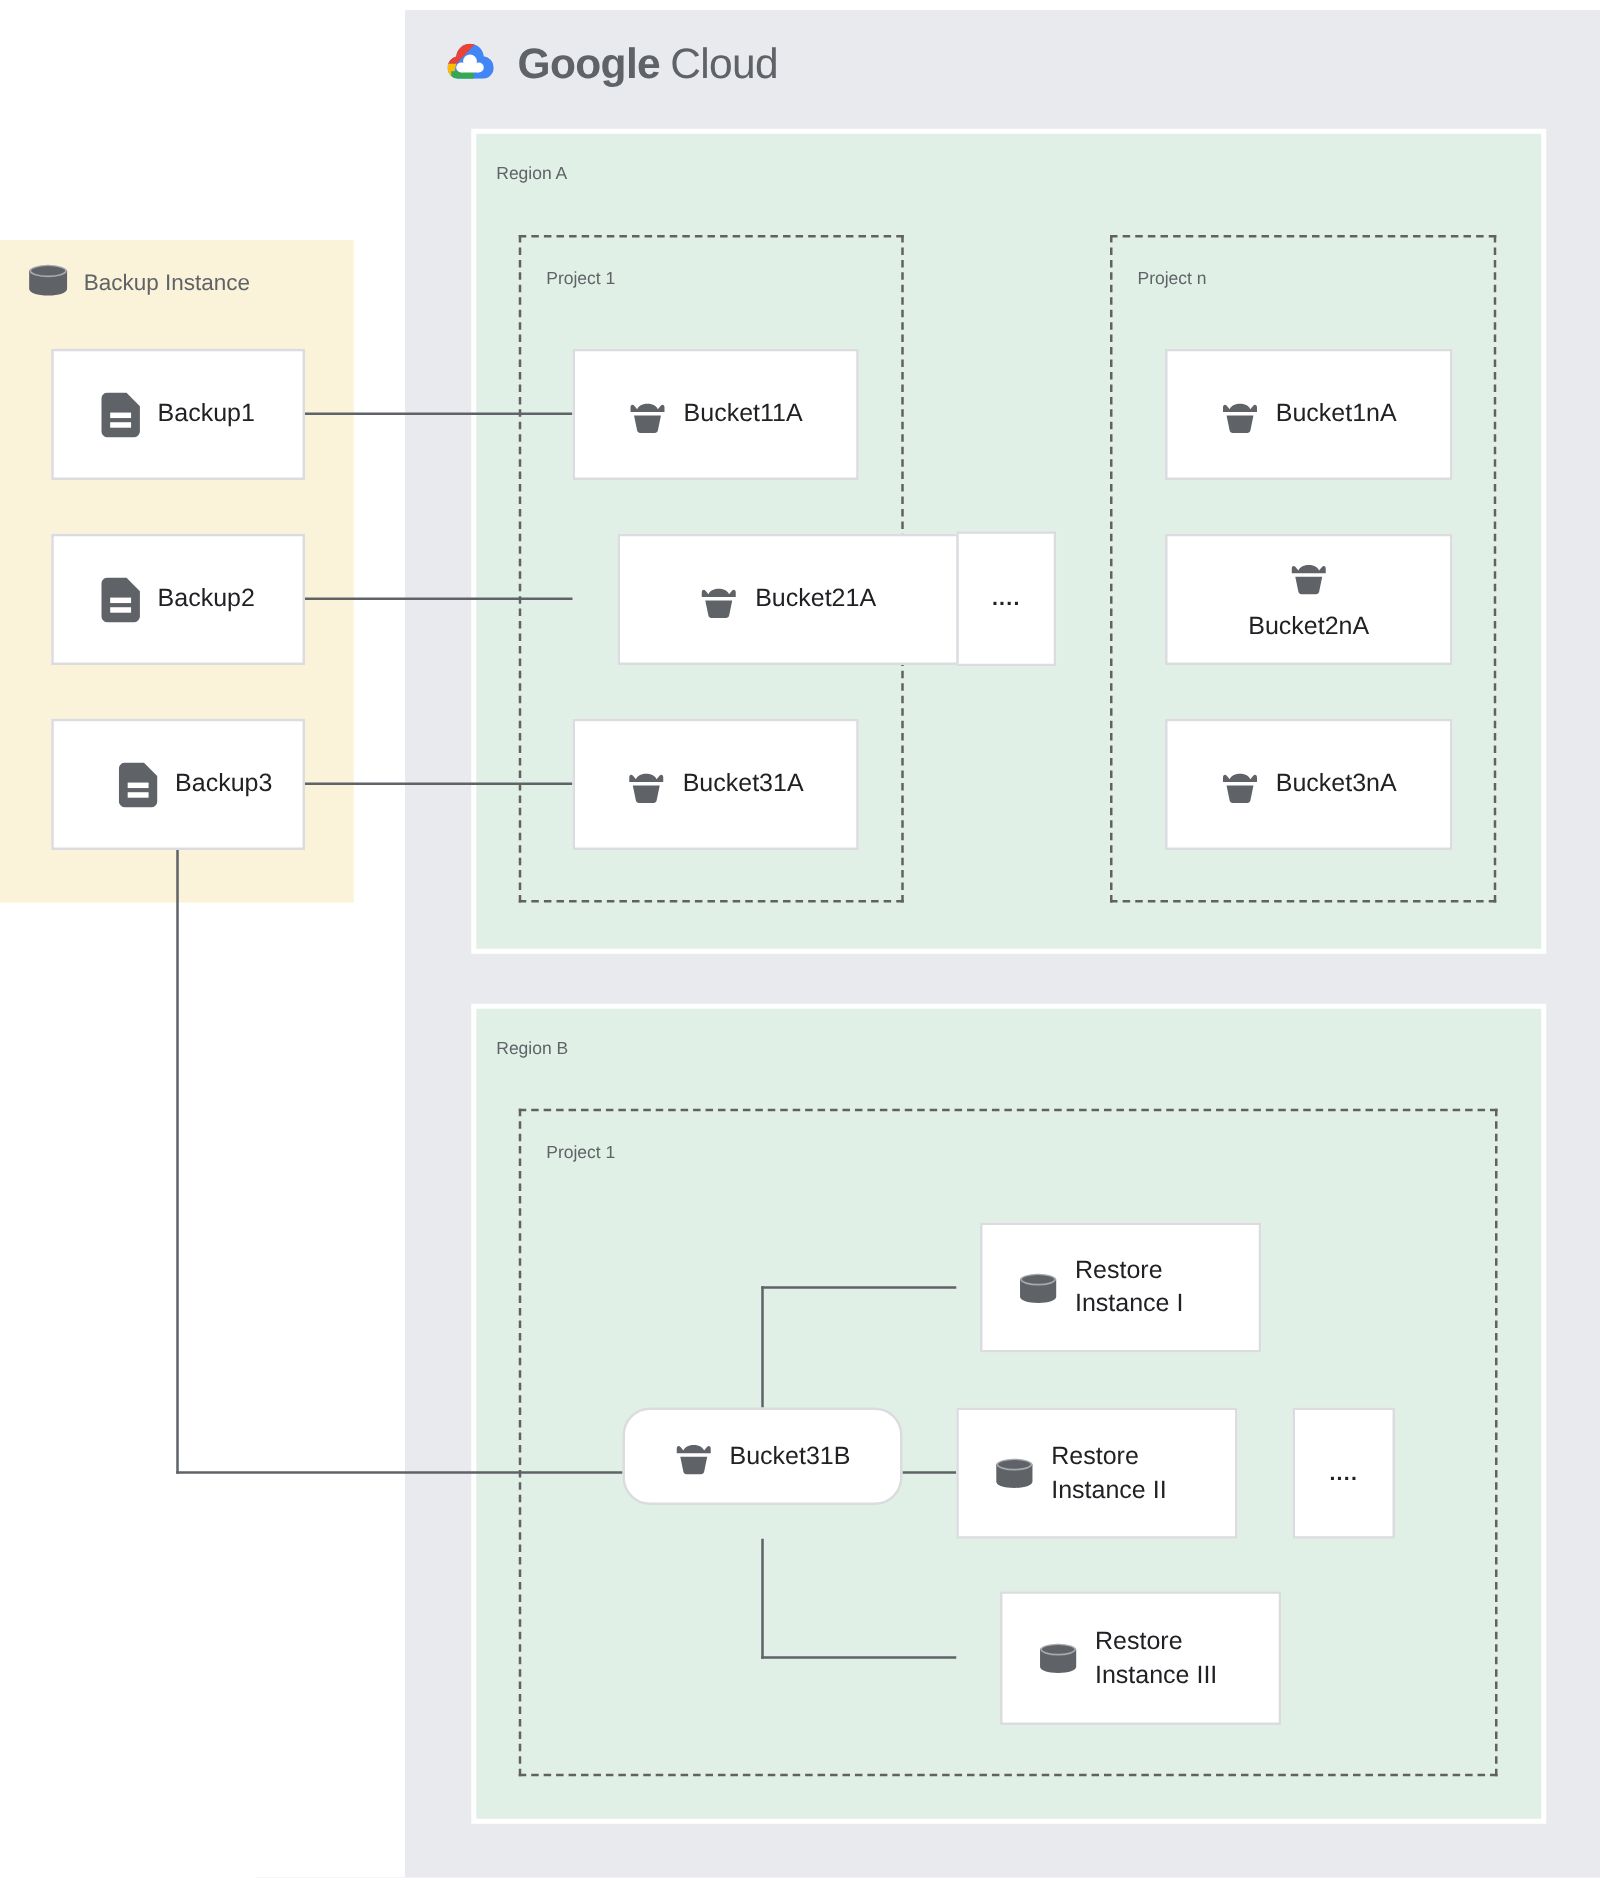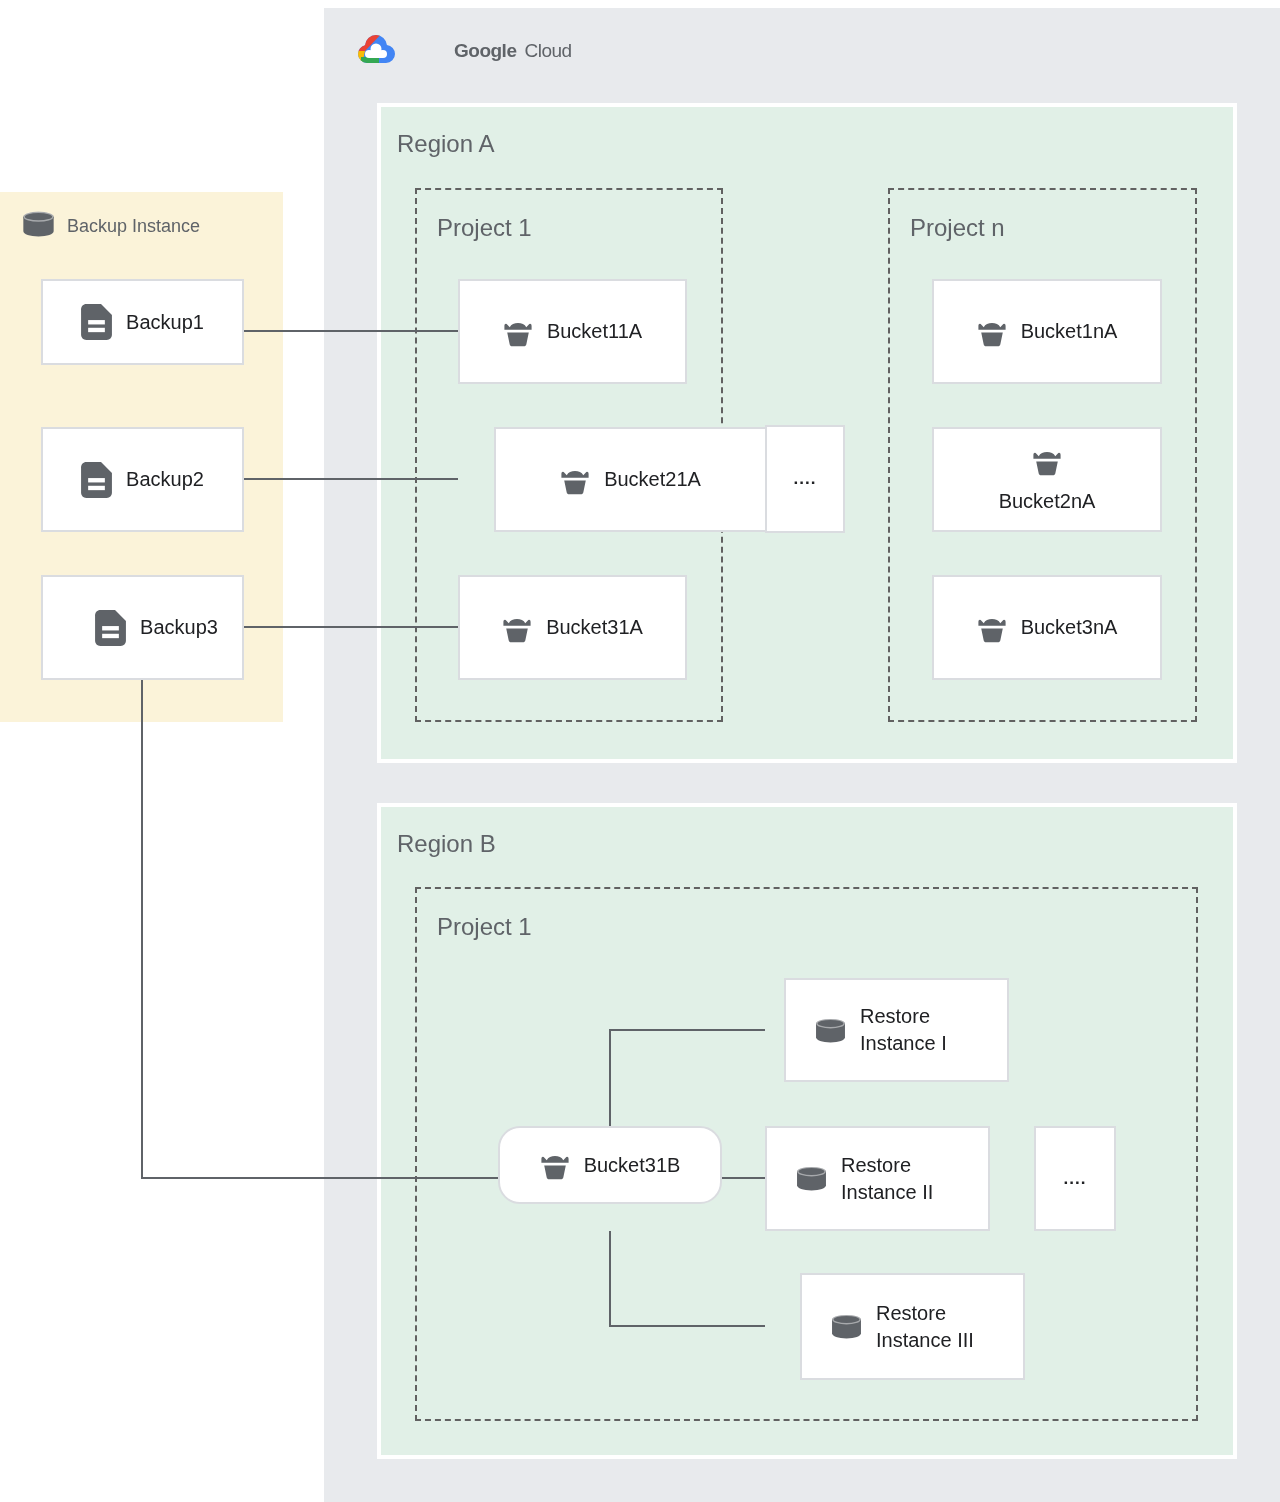--- a/index.html
+++ b/index.html
@@ -5,30 +5,30 @@
   html,body{margin:0;padding:0;}
   body{
     width:1280px;height:1502px;position:relative;background:#ffffff;
     font-family:"Liberation Sans", sans-serif;overflow:hidden;
     -webkit-font-smoothing:antialiased;
   }
   .abs{position:absolute;box-sizing:border-box;}
   
   .gcp-container{left:324px;top:8px;width:956px;height:1494px;background:var(--container-bg);}
   .logo-row{left:352px;top:28px;height:46px;display:flex;align-items:center;gap:14px;}
-  .logo-text{font-size:19px;color:var(--label-gray);letter-spacing:-0.5px;white-space:nowrap;margin-left:40px;}
+  .logo-text{font-size:34px;color:var(--label-gray);letter-spacing:-0.5px;white-space:nowrap;}
   .logo-text .brand{font-weight:700;}
   .logo-text .product{font-weight:400;margin-left:8px;}
   .backup-panel{left:0;top:192px;width:283px;height:530px;background:var(--panel-bg);}
   .panel-title-row{left:20px;top:211px;display:flex;align-items:center;gap:10px;}
   .panel-title{font-size:18px;color:var(--label-gray);}
   .region{background:var(--region-bg);border:4px solid #ffffff;}
   .region-a{left:377px;top:103px;width:860px;height:660px;}
   .region-b{left:377px;top:803px;width:860px;height:656px;}
-  .region-label,.project-label{font-size:24px;color:var(--label-gray);white-space:nowrap;}
+  .region-label,.project-label{font-size:14px;color:var(--label-gray);white-space:nowrap;}
   .project{border:2px dashed #616161;}
   .project-a1{left:415px;top:188px;width:308px;height:534px;}
   .project-an{left:888px;top:188px;width:309px;height:534px;}
   .project-b1{left:415px;top:887px;width:783px;height:534px;}
   
   .line{position:absolute;background:var(--line);}
   
   .node{
     position:absolute;box-sizing:border-box;background:#ffffff;
     border:2px solid var(--node-border);
@@ -120,21 +120,21 @@
 <div class="line" style="left:244px;top:478px;width:214px;height:2px;"></div>
 <div class="line" style="left:244px;top:626px;width:214px;height:2px;"></div>
 <div class="line" style="left:141px;top:680px;width:2px;height:499px;"></div>
 <div class="line" style="left:141px;top:1177px;width:357px;height:2px;"></div>
 <div class="line" style="left:609px;top:1029px;width:2px;height:97px;"></div>
 <div class="line" style="left:609px;top:1029px;width:156px;height:2px;"></div>
 <div class="line" style="left:722px;top:1177px;width:43px;height:2px;"></div>
 <div class="line" style="left:609px;top:1231px;width:2px;height:96px;"></div>
 <div class="line" style="left:609px;top:1325px;width:156px;height:2px;"></div>
 
-<div class="node" style="left:41px;top:279px;width:203px;height:86px;">
+<div class="node" style="left:41px;top:279px;width:203px;height:105px;">
   <span class="icon">
       <svg width="31" height="36" viewBox="0 0 24 28">
         <use href="#doc-icon-shape"></use>
       </svg>
     </span>
   <span class="label">Backup1</span>
 </div>
 <div class="node" style="left:41px;top:427px;width:203px;height:105px;">
   <span class="icon">
       <svg width="31" height="36" viewBox="0 0 24 28">

